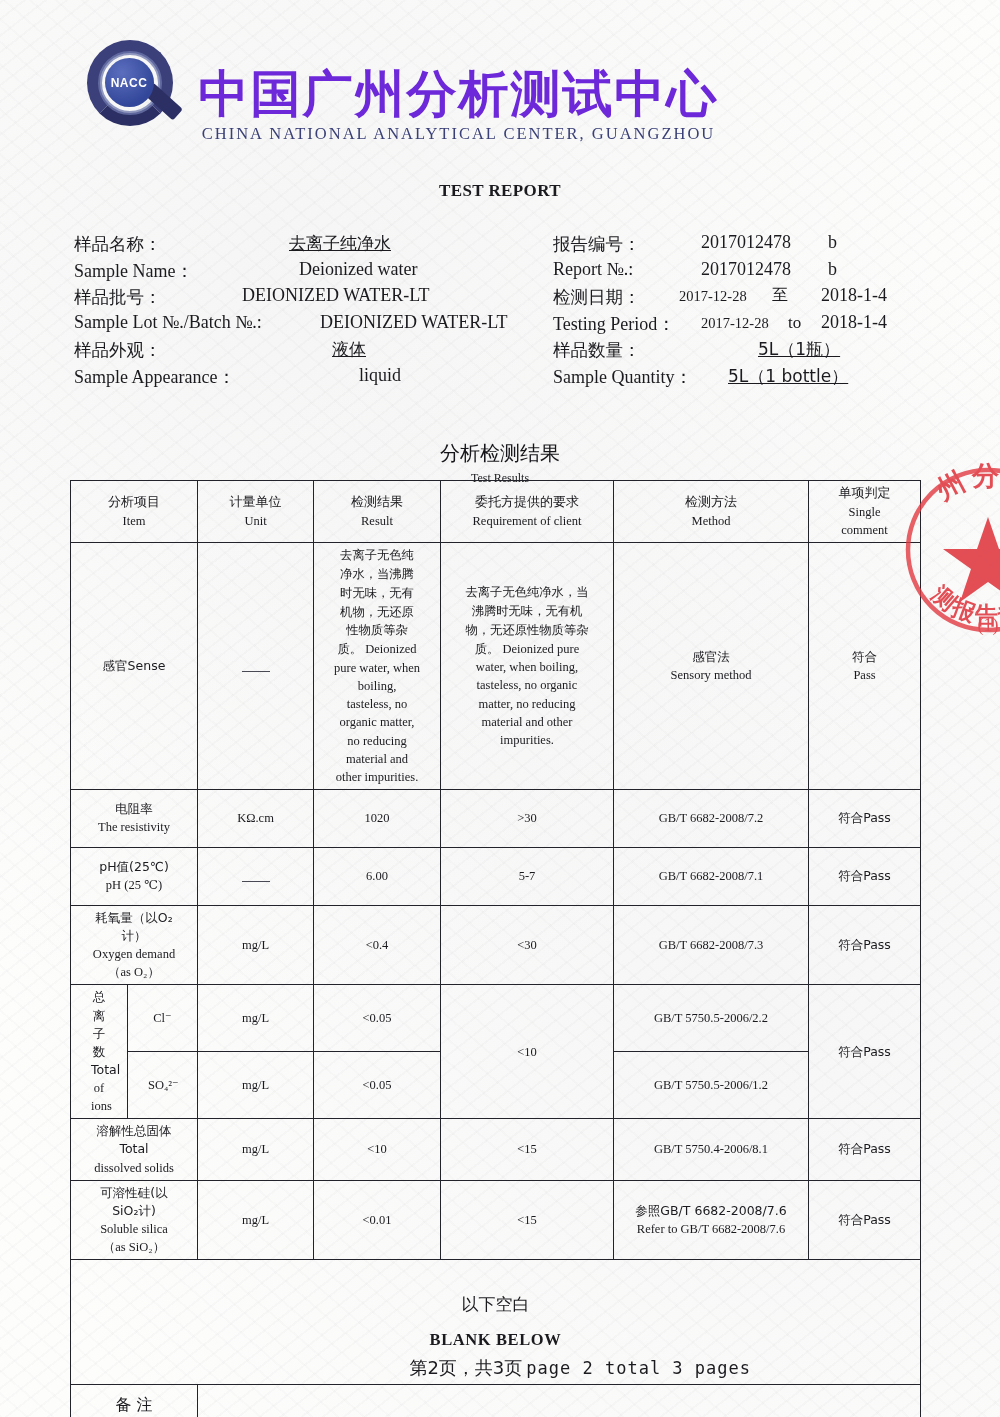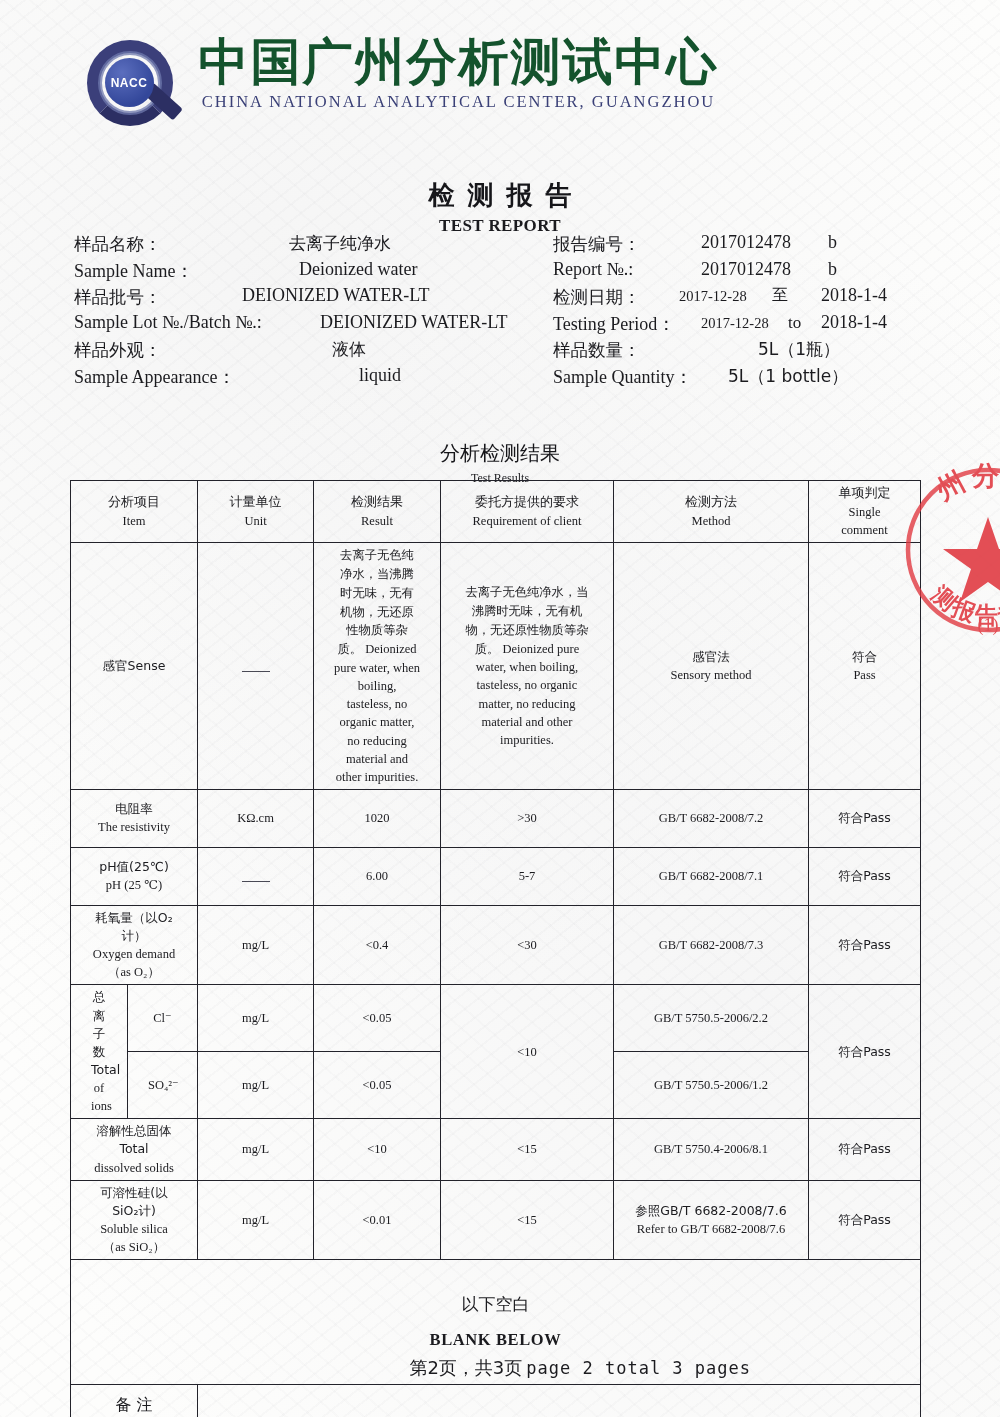--- a/index.html
+++ b/index.html
@@ -43,21 +43,21 @@
     height: 1417px;
   }
 
   
   #letterhead {
     position: absolute;
     left: 0; top: 36px;
     width: 799px;
     display: flex;
     justify-content: center;
-    align-items: flex-start;
+    align-items: flex-end;
   }
   #logo-mark {
     width: 110px;
     height: 108px;
     position: relative;
     flex: 0 0 auto;
     margin-right: 8px;
   }
   #logo-mark .ring {
     position: absolute;
@@ -100,21 +100,21 @@
     font-family: "Liberation Sans", sans-serif;
     font-size: 12px;
     font-weight: 700;
     letter-spacing: .5px;
   }
   #logo-words { flex: 0 0 auto; }
   #org-name-cn {
     font-family: "DejaVu Sans", "Liberation Sans", sans-serif;
     font-size: 50px;
     font-weight: 700;
-    color: #14532d;
+    color: #6d28d9;
     letter-spacing: 2px;
     line-height: 1.06;
     white-space: nowrap;
   }
   #org-name-en {
     font-family: "Liberation Serif", serif;
     font-size: 16.5px;
     color: #3a4077;
     letter-spacing: 2.0px;
     text-align: center;
@@ -170,20 +170,21 @@
     font-size: 17.5px;
   }
   .meta-value {
     position: absolute;
     top: 0;
     font-size: 18px;
   }
   .meta-value.cn {
     font-family: "DejaVu Sans", "Liberation Sans", sans-serif;
     font-size: 17px;
+    text-decoration: underline;
   }
   .meta-value.small { font-size: 14.5px; top: 3px; }
   .meta-sep {
     position: absolute;
     top: 0;
     font-family: "DejaVu Sans", "Liberation Sans", sans-serif;
     font-size: 16px;
   }
 
   
@@ -320,21 +321,20 @@
         <span>NACC</span>
       </div>
     </div>
     <div id="logo-words">
       <div id="org-name-cn">中国广州分析测试中心</div>
       <div id="org-name-en">CHINA NATIONAL ANALYTICAL CENTER, GUANGZHOU</div>
     </div>
   </div>
 
   <div id="report-title-block">
-    <div id="title-cn">检测报告</div>
     <div id="title-en">TEST REPORT</div>
   </div>
 
   <div id="meta">
 
     <div class="meta-col" id="meta-left">
       <div class="meta-row">
         <span class="meta-label cn">样品名称：</span>
         <span class="meta-value cn" style="left:215px;">去离子纯净水</span>
       </div>

